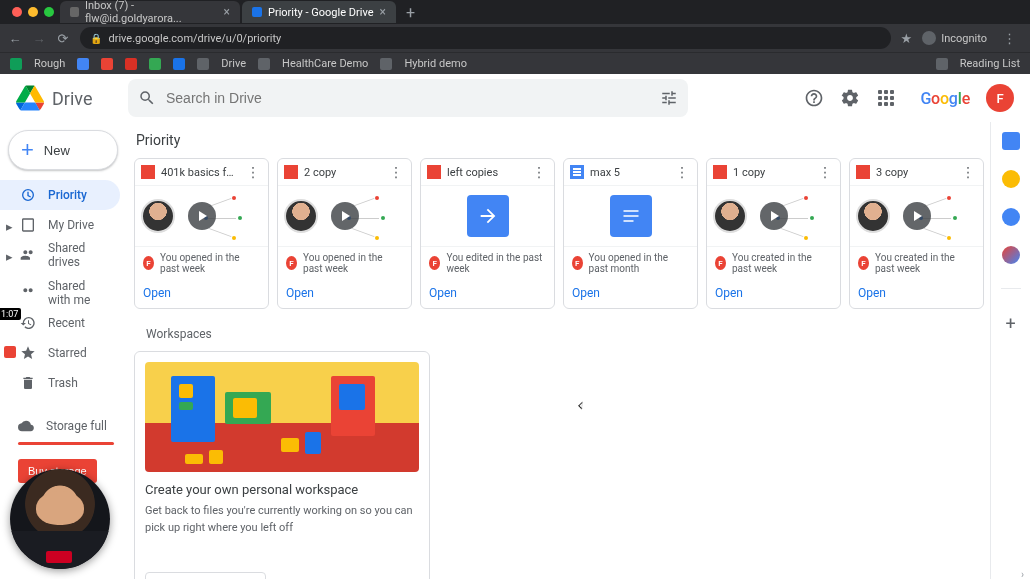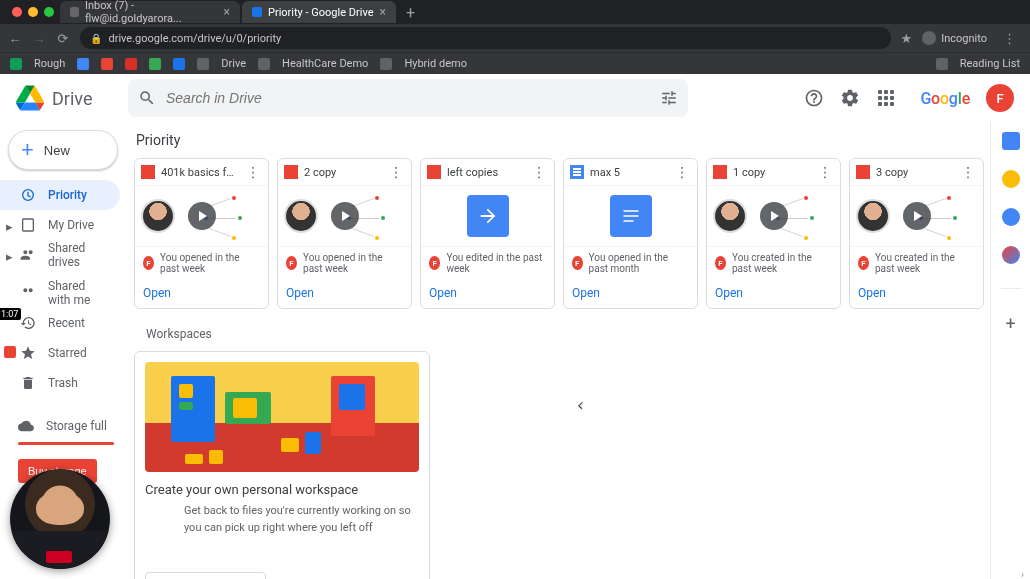--- a/index.html
+++ b/index.html
@@ -33,21 +33,21 @@
   .bookmarks-bar .spacer { flex: 1; }
   .bk-item { display: flex; align-items: center; gap: 12px; }
   .bk-icon { width: 12px; height: 12px; border-radius: 2px; }
 
   
   .app-header { display: flex; align-items: center; height: 48px; padding: 4px 16px; border-bottom: none; }
   .drive-logo { display: flex; align-items: center; gap: 8px; width: 112px; }
   .drive-logo svg { width: 28px; height: 28px; }
   .drive-title { font-size: 18px; color: #5f6368; }
   .search-box { flex: 0 1 560px; display: flex; align-items: center; background: #f1f3f4; border-radius: 8px; height: 38px; padding: 0 10px; gap: 10px; }
-  .search-box input { flex: 1; border: none; background: transparent; font-size: 14px; color: #5f6368; outline: none; font-style: italic; }
+  .search-box input { flex: 1; border: none; background: transparent; font-size: 14px; color: #5f6368; outline: none; }
   .search-box .tune { width: 18px; height: 18px; color: #5f6368; }
   .hdr-spacer { flex: 1; }
   .hdr-icons { display: flex; align-items: center; gap: 16px; }
   .hdr-icon { width: 20px; height: 20px; color: #5f6368; display:flex; align-items:center; justify-content:center; }
   .apps-grid { display: grid; grid-template-columns: repeat(3, 4px); grid-template-rows: repeat(3, 4px); gap: 2px; }
   .apps-grid span { background: #5f6368; border-radius: 1px; }
   .google-logo { font-size: 16px; font-weight: 500; letter-spacing: -0.2px; margin-left: 8px; }
   .google-logo span:nth-child(1){color:#4285F4}
   .google-logo span:nth-child(2){color:#EA4335}
   .google-logo span:nth-child(3){color:#FBBC05}
@@ -107,21 +107,21 @@
   .status-avatar { width:14px; height:14px; border-radius:50%; background:#ea4335; color:#fff; font-size:8px; display:flex; align-items:center; justify-content:center; font-weight:600; }
   .fc-open { padding: 6px 8px 8px 8px; }
   .fc-open a { color:#1a73e8; font-size: 12px; text-decoration:none; }
 
   .section-label { font-size: 12px; color:#5f6368; margin: 18px 0 10px 12px; }
 
   .workspace-card { width: 296px; border:1px solid #dadce0; border-radius:6px; padding: 10px; }
   .ws-illus { height: 110px; border-radius:4px; background: linear-gradient(180deg,#f8d04b 55%, #d23a2e 55%); position:relative; overflow:hidden; margin-bottom:10px; display:flex; align-items:center; justify-content:center; }
   .ws-illus .block { position:absolute; border-radius:2px; }
   .ws-title { font-size: 13px; color:#3c4043; margin-bottom:6px; }
-  .ws-desc { font-size: 11px; color:#5f6368; line-height:1.5;margin-left:39px; }
+  .ws-desc { font-size: 11px; color:#5f6368; line-height:1.5; }
   .ws-btn { margin-top: 36px; border:1px solid #dadce0; background:#fff; color:#1a73e8; font-size:12px; padding:5px 10px; border-radius:4px; font-weight:500; }
 
   
   .side-panel { width: 40px; border-left: 1px solid #e8eaed; display:flex; flex-direction:column; align-items:center; padding-top:10px; gap:20px; }
   .sp-icon { width:18px; height:18px; border-radius:3px; }
   .sp-add { font-size:18px; color:#5f6368; }
 
   
   .webcam { position:fixed; left:10px; bottom:10px; width:100px; height:100px; border-radius:50%; background: radial-gradient(circle at 50% 35%, #d9a57e 22%, #3b2a20 23% 42%, #14161b 43%); box-shadow: 0 2px 8px rgba(0,0,0,.4); z-index:100; overflow:hidden;}
   .webcam::after { content:''; position:absolute; left:26%; right:26%; top:22%; height:34%; background:#d9a57e; border-radius:50% 50% 45% 45%; }

